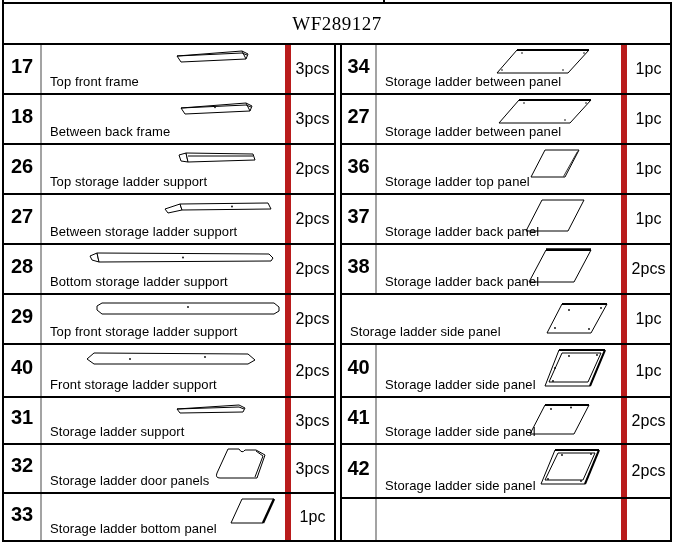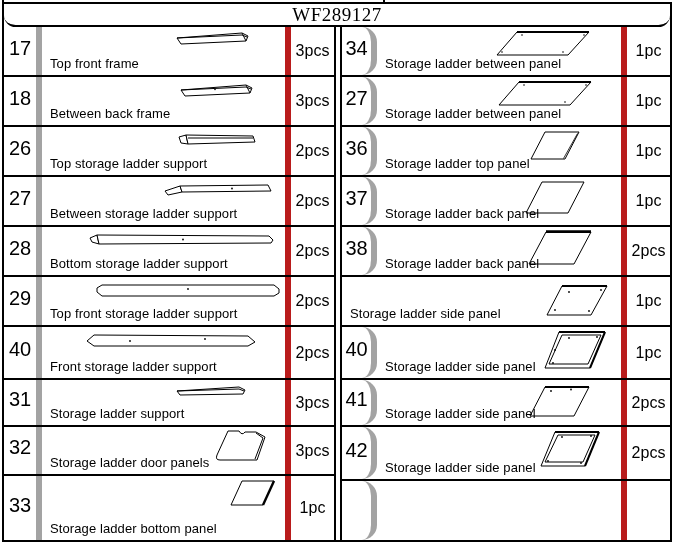--- a/index.html
+++ b/index.html
@@ -8,39 +8,39 @@
     font-family:"Liberation Sans", sans-serif; color:#000;
     overflow:hidden;
   }
   .stub { position:absolute; top:0; width:2px; height:4px; background:#000; }
   .table {
     position:absolute; left:2px; top:2px; width:670px; height:540px;
     border:2px solid #000; box-sizing:border-box;
     display:flex; flex-direction:column; background:#fff;
   }
   .title-row {
-    height:23px; border-bottom:2px solid #000; box-sizing:border-box;
+    height:41px; border-bottom:2px solid #000; box-sizing:border-box;
     display:flex; align-items:center; justify-content:center;
-    font-family:"Liberation Serif", serif; font-size:19px; letter-spacing:0.5px;border-radius:14px;
+    font-family:"Liberation Serif", serif; font-size:19px; letter-spacing:0.5px;
   }
   .tbody { flex:1; display:flex; min-height:0; }
   .half { display:flex; flex-direction:column; box-sizing:border-box; }
   .half-left  { width:332px; border-right:2px solid #000; }
   .mid-gap    { width:4px; }
   .half-right { flex:1; border-left:2px solid #000; }
   .row { display:flex; box-sizing:border-box; border-bottom:2px solid #000; }
   .row.last { border-bottom:none; flex:1; }
   .h50{height:50px} .h53{height:53px} .h47{height:47px} .h49{height:49px}
   .h48{height:48px} .h54{height:54px} .h43{height:43px}
   .num {
-    width:38px; border-right:6px solid #a3a3a3; box-sizing:border-box;
+    width:38px; border-right:2px solid #a3a3a3; box-sizing:border-box;
     display:flex; align-items:center; justify-content:center;
-    font-weight:normal; font-size:20px; padding-bottom:6px;
-  }
-  .half-right .num { width:35px;border-radius:15px; }
+    font-weight:bold; font-size:20px; padding-bottom:6px;
+  }
+  .half-right .num { width:35px; }
   .desc { flex:1; position:relative; overflow:hidden; }
   .label {
     position:absolute; left:8px; bottom:4px;
     font-size:13px; white-space:nowrap; letter-spacing:0.1px;
   }
   .qty {
     width:49px; border-left:6px solid #b91c1c; box-sizing:border-box;
     display:flex; align-items:center; justify-content:center; font-size:16px;
   }
   .half-right .qty { width:49px; }

